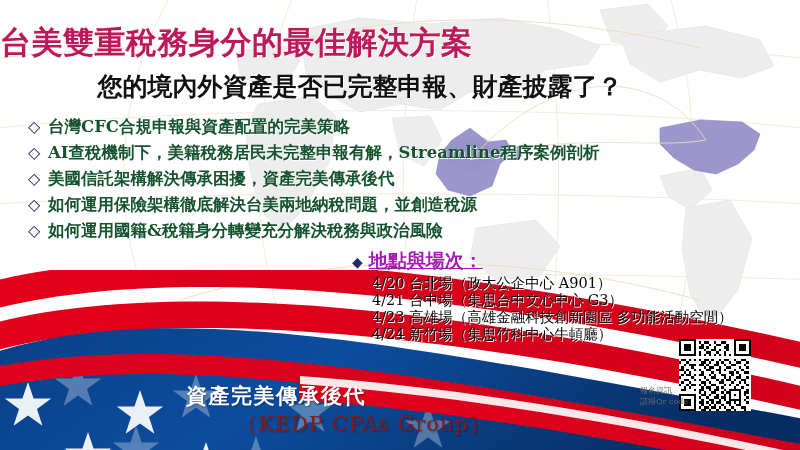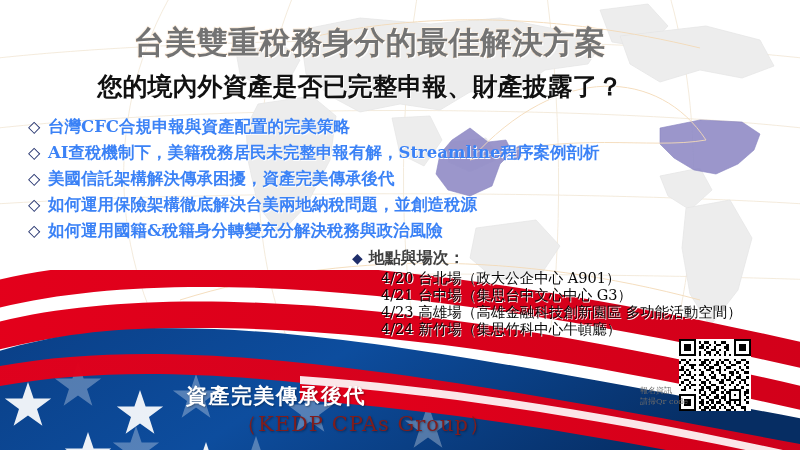--- a/index.html
+++ b/index.html
@@ -23,27 +23,26 @@
     width: 800px; height: 450px;
     z-index: 0;
     pointer-events: none;
   }
 
   
   .title-main {
     position: absolute;
     left: 0; top: 22px;
     width: 740px;
-    text-align: center;
     z-index: 5;
     font-family: "DejaVu Serif", "Liberation Serif", serif;
     font-weight: bold;
     font-size: 31px;
     letter-spacing: 0.5px;
-    color: #737373;
+    color: #be185d;
     text-shadow:
        1.3px 1.3px 0 #ffffff,
       -0.6px -0.6px 0 #fdf2e4,
        0 0 1px #E07A15;
     white-space: nowrap;
   }
   .title-sub {
     position: absolute;
     left: 0; top: 70px;
     width: 676px;
@@ -78,21 +77,21 @@
     line-height: 22px;
     width: 20px;
     flex: 0 0 20px;
     text-shadow: 0.7px 0.7px 0 #ffffff;
   }
   .bullet-text {
     font-family: "DejaVu Serif", "Liberation Serif", serif;
     font-weight: bold;
     font-size: 16.5px;
     line-height: 22px;
-    color: #3b82f6;
+    color: #14532d;
     white-space: nowrap;
     text-shadow: 0.8px 0.8px 0 #ffffff;
   }
 
   
   .schedule {
     position: absolute;
     left: 352px; top: 248px;
     z-index: 5;
   }
@@ -103,32 +102,33 @@
   }
   .sched-diamond {
     color: #1F2E6B;
     font-size: 14px;
     margin-right: 6px;
     text-shadow: 0.7px 0.7px 0 #ffffff;
   }
   .sched-head-text {
     font-family: "DejaVu Serif", "Liberation Serif", serif;
     font-weight: bold;
-    font-size: 16px;
-    color: #404040;
+    font-size: 19px;
+    color: #a21caf;
     white-space: nowrap;
     text-shadow: 0.8px 0.8px 0 #ffffff;
+    text-decoration: underline;
   }
   .sched-line {
     font-family: "DejaVu Serif", "Liberation Serif", serif;
     font-size: 14.5px;
     line-height: 17px;
     color: #080808;
     white-space: nowrap;
-    margin-left: 29px;
+    margin-left: 20px;
     text-shadow: 0.8px 0.8px 0 #ffffff;
   }
 
   
   .flag-wave {
     position: absolute;
     left: 0; top: 270px;
     width: 800px; height: 180px;
     z-index: 3;
   }

